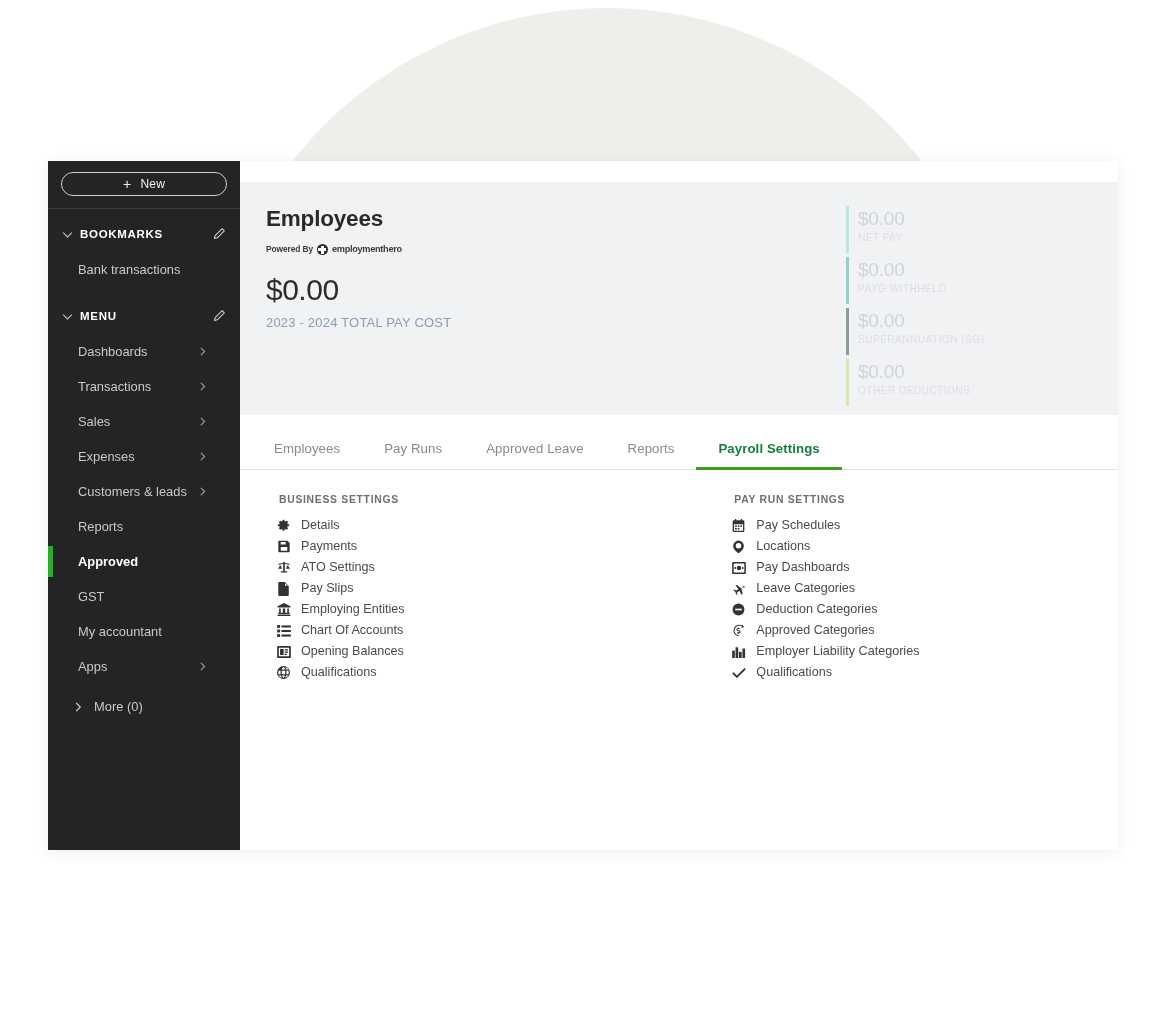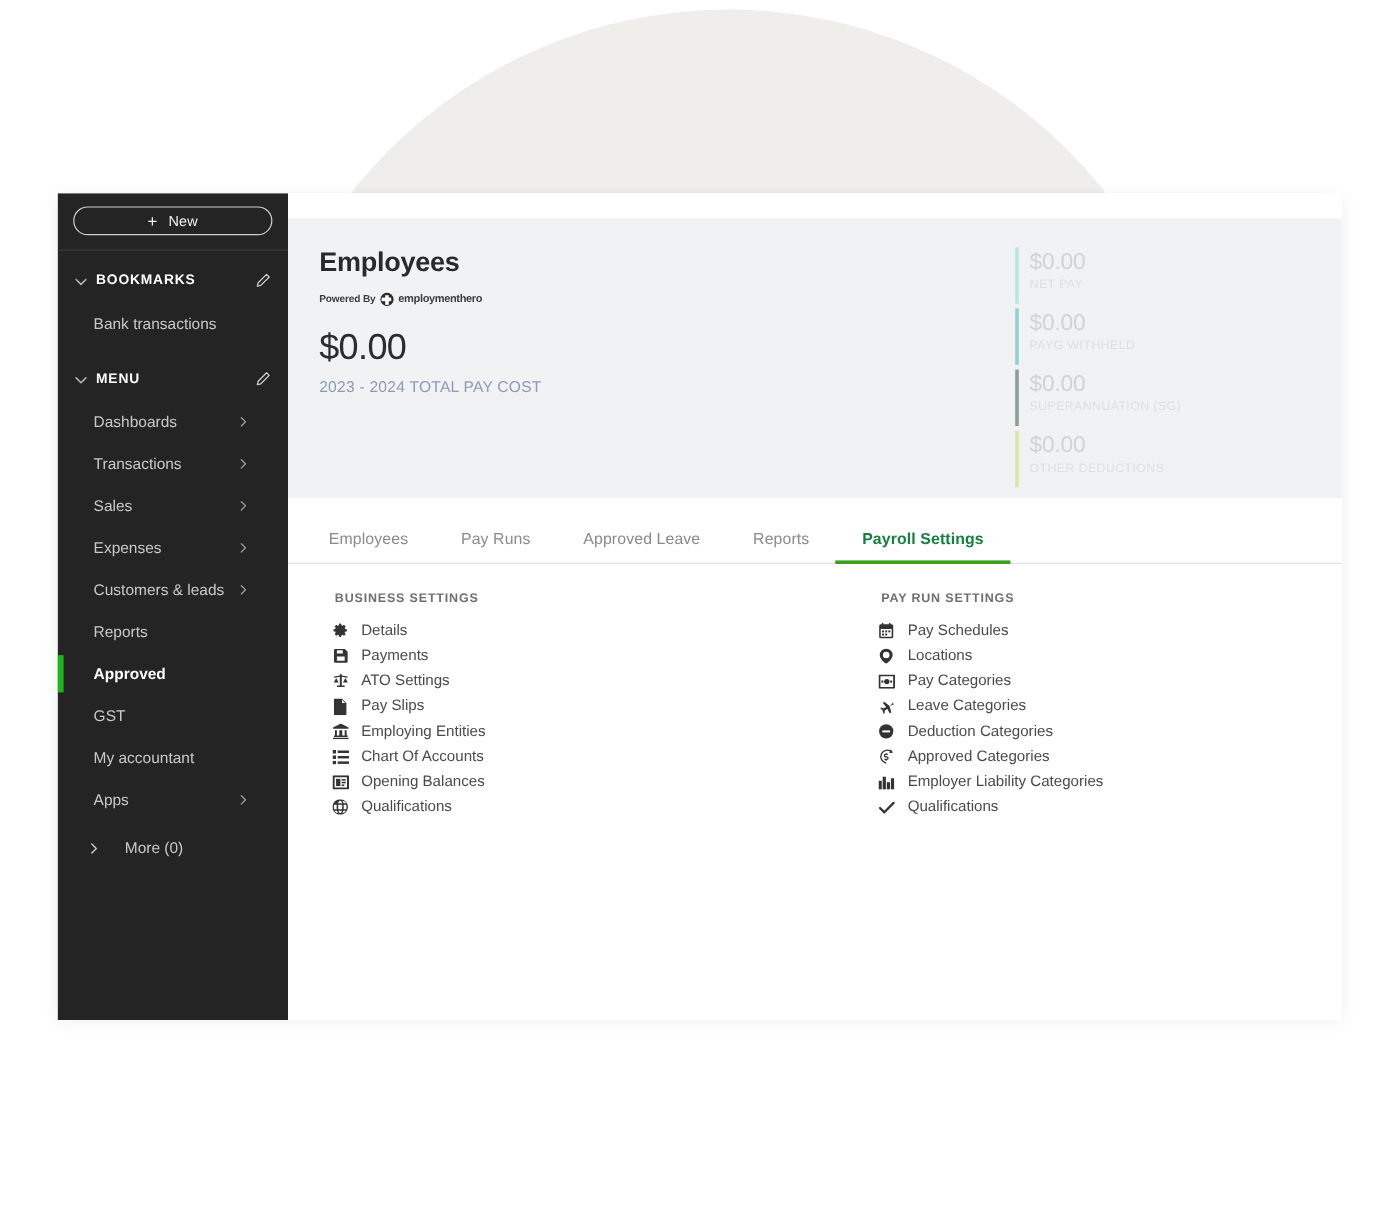--- a/index.html
+++ b/index.html
@@ -119,21 +119,21 @@
   .sb-item.active .it-label { color: #ffffff; font-weight: bold; }
   .sb-item.active::before {
     content: "";
     position: absolute;
     left: 0; top: 2px;
     width: 5px; height: 31px;
     background: #23b31f;
   }
   .sb-item.more {
     padding-left: 24px;
-    gap: 20px;
+    gap: 10px;
     color: #c9c9c9;
   }
   .sb-item.more .chev-r { display: flex; align-items: center; color: #c9c9c9; }
 
   
   .main {
     flex: 1;
     background: #ffffff;
     display: flex;
     flex-direction: column;
@@ -593,21 +593,21 @@
 
           <div class="setting-link">
             <span class="ico">
               <svg width="14" height="12" viewBox="0 0 16 14" fill="currentColor">
                   <path d="M15 0H1a1 1 0 00-1 1v12a1 1 0 001 1h14a1 1 0 001-1V1a1 1 0 00-1-1zm-.8 12.2H1.8V1.8h12.4z"></path>
                   <circle cx="8" cy="7" r="2.6"></circle>
                   <rect x="2.8" y="5.9" width="1.8" height="2.2"></rect>
                   <rect x="11.4" y="5.9" width="1.8" height="2.2"></rect>
                 </svg>
             </span>
-            <span class="txt">Pay Categories</span>
+            <span class="txt">Pay Dashboards</span>
           </div>
 
           <div class="setting-link">
             <span class="ico">
               <svg width="14" height="13" viewBox="0 0 16 16" fill="currentColor">
                   <path d="M15.5 5.7a1.5 1.5 0 00-2.1-.3l-2.6 1.9-6-3.1-1.6 1.2 4.3 3.5L5 11l-2.3-.6-1.1.9 3 1.8 1.6 3.1 1.1-.9-.5-2.4 2.2-2.4 3.6 4.3 1.2-1.6-3.1-6 1.9-2.6a1.5 1.5 0 00-.1-2.2z" transform="rotate(12 8 8)"></path>
                 </svg>
             </span>
             <span class="txt">Leave Categories</span>
           </div>

